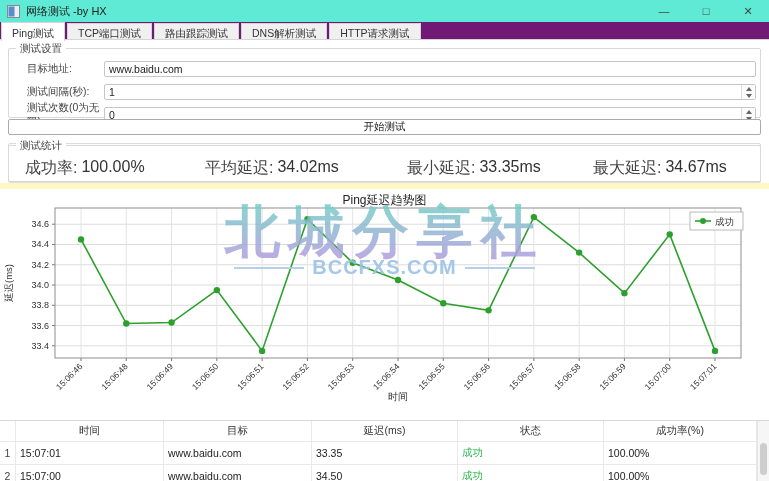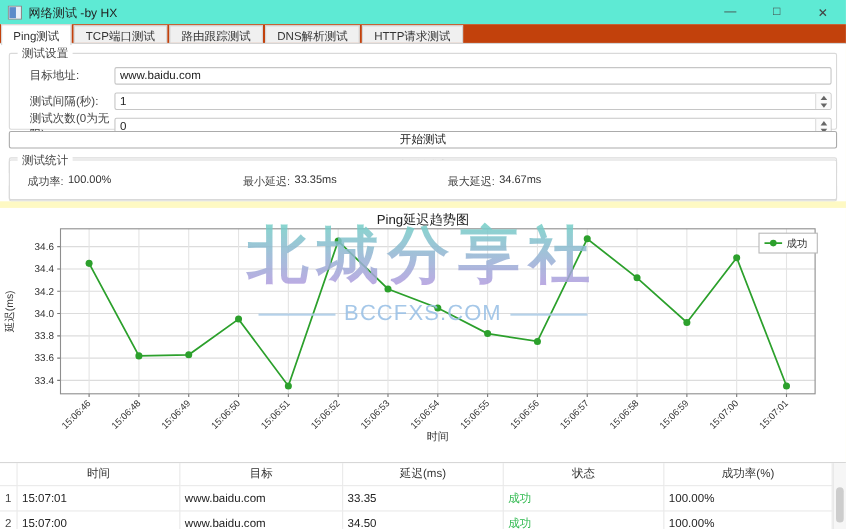--- a/index.html
+++ b/index.html
@@ -9,21 +9,21 @@
   
   .titlebar { position:absolute; top:0; left:0; right:0; height:22px; background:#5eead4;
     display:flex; align-items:center; padding-left:7px; }
   .app-icon { width:13px; height:13px; margin-right:6px; flex:0 0 auto; }
   .title-text { font-size:11px; color:#222; }
   .tb-spacer { flex:1; }
   .win-btn { width:42px; height:22px; display:flex; align-items:center; justify-content:center;
     font-size:11px; color:#444; cursor:default; }
 
   
-  .tabstrip { position:absolute; top:22px; left:0; right:0; height:18px; background:#c2410c;
+  .tabstrip { position:absolute; top:22px; left:0; right:0; height:18px; background:#701a75;
     border-bottom:1px solid #d5d5d5; display:flex; padding-left:1px; }
   .tab { margin-top:1px; margin-right:2px; padding:2px 10px 0 10px; font-size:10.5px;
     background:#f0f0f0; border:1px solid #d5d5d5; border-bottom:none; line-height:14px;
     color:#333; position:relative; }
   .tab.selected { background:#fff; margin-top:0; padding-top:3px; z-index:3; height:19px; }
 
   
   .client { position:absolute; top:40px; left:0; right:0; bottom:0; background:#fef9c3; }
   .panel-top { position:absolute; top:0; left:0; right:0; height:143px; background:#fff; }
 
@@ -45,33 +45,33 @@
   .tri-down { width:0; height:0; border-left:3px solid transparent; border-right:3px solid transparent;
     border-top:4px solid #666; }
 
   .buttons-row { position:absolute; top:79px; left:8px; right:8px; height:19px; display:flex; gap:8px;flex-direction:column; }
   .btn { flex:1; height:19px; border:1px solid #ababab; border-radius:2px; background:#fff;
     font-size:10.5px; color:#222; display:flex; align-items:center; justify-content:center; cursor:default; }
   .btn.disabled { border-color:#dcdcdc; background:#fcfcfc; color:#b3b3b3; }
 
   #group-stats { left:8px; right:8px; top:105px; height:37px; }
   .stats-row { display:flex; padding:12px 0 0 16px; }
-  .stat-item { display:flex; font-size:10px; color:#444; }
+  .stat-item { display:flex; font-size:16px; color:#444; }
   .stat-item .sv { margin-left:4px; color:#333; }
   .stat-1 { width:180px; } .stat-2 { width:186px; } .stat-3 { width:186px;margin-left:16px; } .stat-4 { flex:1; }
 
   
   .chart-panel { position:absolute; top:149px; left:0; right:0; height:248px; background:#fff; }
   .chart-title { position:absolute; top:3px; left:0; right:0; text-align:center; font-size:12px; color:#222; }
   #chart-svg { position:absolute; top:0; left:0; }
   .watermark { position:absolute; top:13px; left:0; right:0; text-align:center; pointer-events:none; z-index:5; }
   .wm-main { font-size:56px; font-weight:bold; letter-spacing:8px; line-height:60px; opacity:0.85; }
   .wm-sub { display:flex; align-items:center; justify-content:center; margin-top:-6px; opacity:0.9; }
   .wm-line { width:70px; height:2px; }
-  .wm-sub-text { font-size:20px; font-weight:normal; letter-spacing:1px; margin:18px 8px; }
+  .wm-sub-text { font-size:20px; font-weight:bold; letter-spacing:1px; margin:0 8px; }
 
   
   .table-panel { position:absolute; top:380px; left:0; right:0; bottom:0; background:#fff;
     border-top:1px solid #d7d7d7; overflow:hidden; }
   .grid { position:absolute; top:0; left:0; right:12px; display:grid;
     grid-template-columns:16px 148px 148px 146px 146px 1fr; }
   .cell { border-right:1px solid #e9e9e9; border-bottom:1px solid #e9e9e9; display:flex;
     align-items:center; font-size:10.5px; color:#222; height:22px; padding:0 4px; }
   .cell.head { justify-content:center; height:21px; color:#333; }
   .cell.idx { justify-content:center; padding:0; color:#444; }
@@ -153,20 +153,24 @@
       <div class="btn disabled">暂停测试</div>
       <div class="btn disabled">停止测试</div>
     </div>
 
     <div class="group" id="group-stats">
       <span class="group-label">测试统计</span>
       <div class="stats-row">
         <span class="stat-item stat-1">
           <span>成功率:</span>
           <span class="sv">100.00%</span>
+        </span>
+        <span class="stat-item stat-2">
+          <span>平均延迟:</span>
+          <span class="sv">34.02ms</span>
         </span>
         <span class="stat-item stat-3">
           <span>最小延迟:</span>
           <span class="sv">33.35ms</span>
         </span>
         <span class="stat-item stat-4">
           <span>最大延迟:</span>
           <span class="sv">34.67ms</span>
         </span>
       </div>

